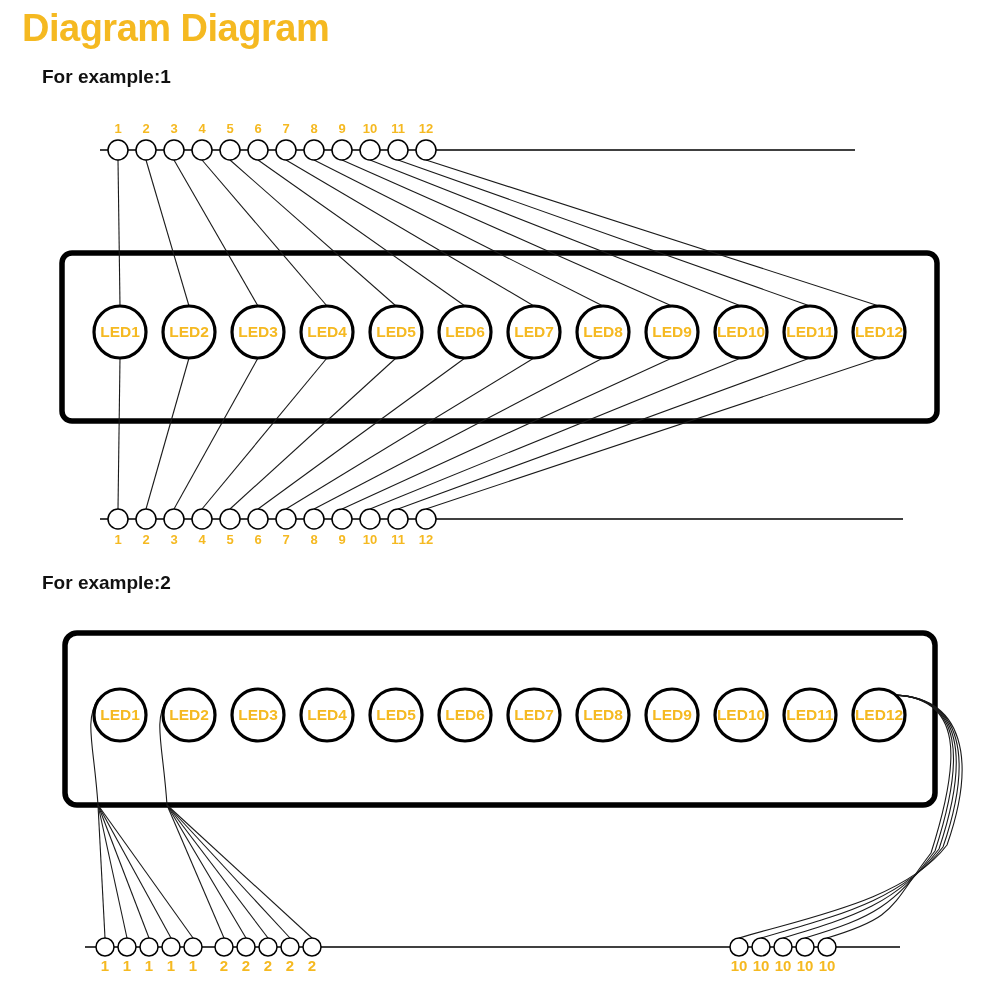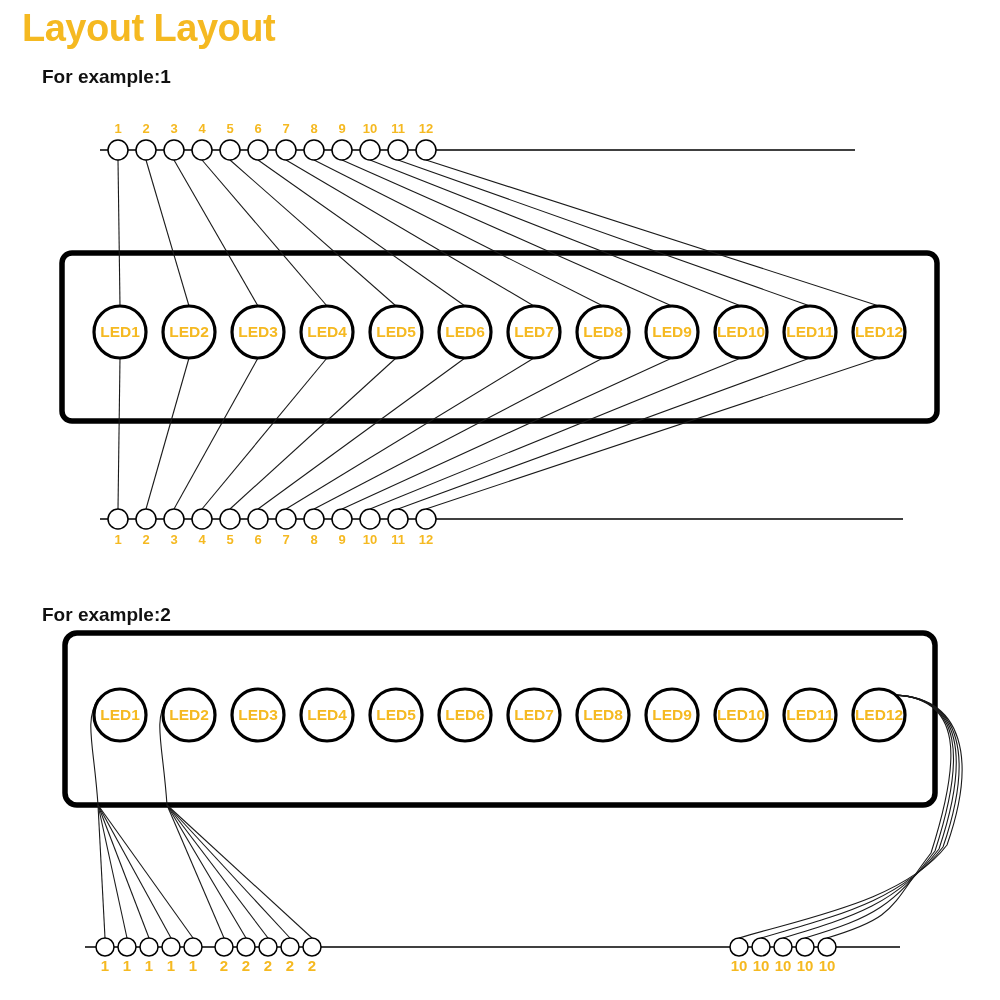--- a/index.html
+++ b/index.html
@@ -32,21 +32,21 @@
   }
   .example-label {
     position: absolute;
     font-size: 19px;
     font-weight: bold;
     color: #111111;
     white-space: nowrap;
     margin-left: 16px;
   }
   #example1-label { left: 26px; top: 66px; }
-  #example2-label { left: 26px; top: 604px; }
+  #example2-label { left: 26px; top: 572px; }
   svg.diagram {
     position: absolute;
     left: 0;
     top: 0;
     width: 1000px;
     height: 1000px;
   }
   .busline {
     stroke: #000000;
     stroke-width: 1.6;
@@ -93,21 +93,21 @@
     fill: none;
     stroke: #000000;
     stroke-width: 5.5;
   }
 </style>
 </head>
 <body>
 
 <div class="page">
 
-  <div class="title">Layout Layout</div>
+  <div class="title">Diagram Diagram</div>
 
   <div class="example-label" id="example1-label">For example:1</div>
   <div class="example-label" id="example2-label">For example:2</div>
 
   <svg class="diagram" viewBox="0 0 1000 1000">
     <g id="example1-group">
         <rect x="62" y="253" width="875" height="168" rx="10" ry="10" class="board-rect"></rect>
         <g>
           <line x1="118" y1="160" x2="120" y2="306" class="wire"></line>
           <line x1="146" y1="160" x2="189" y2="306" class="wire"></line>

